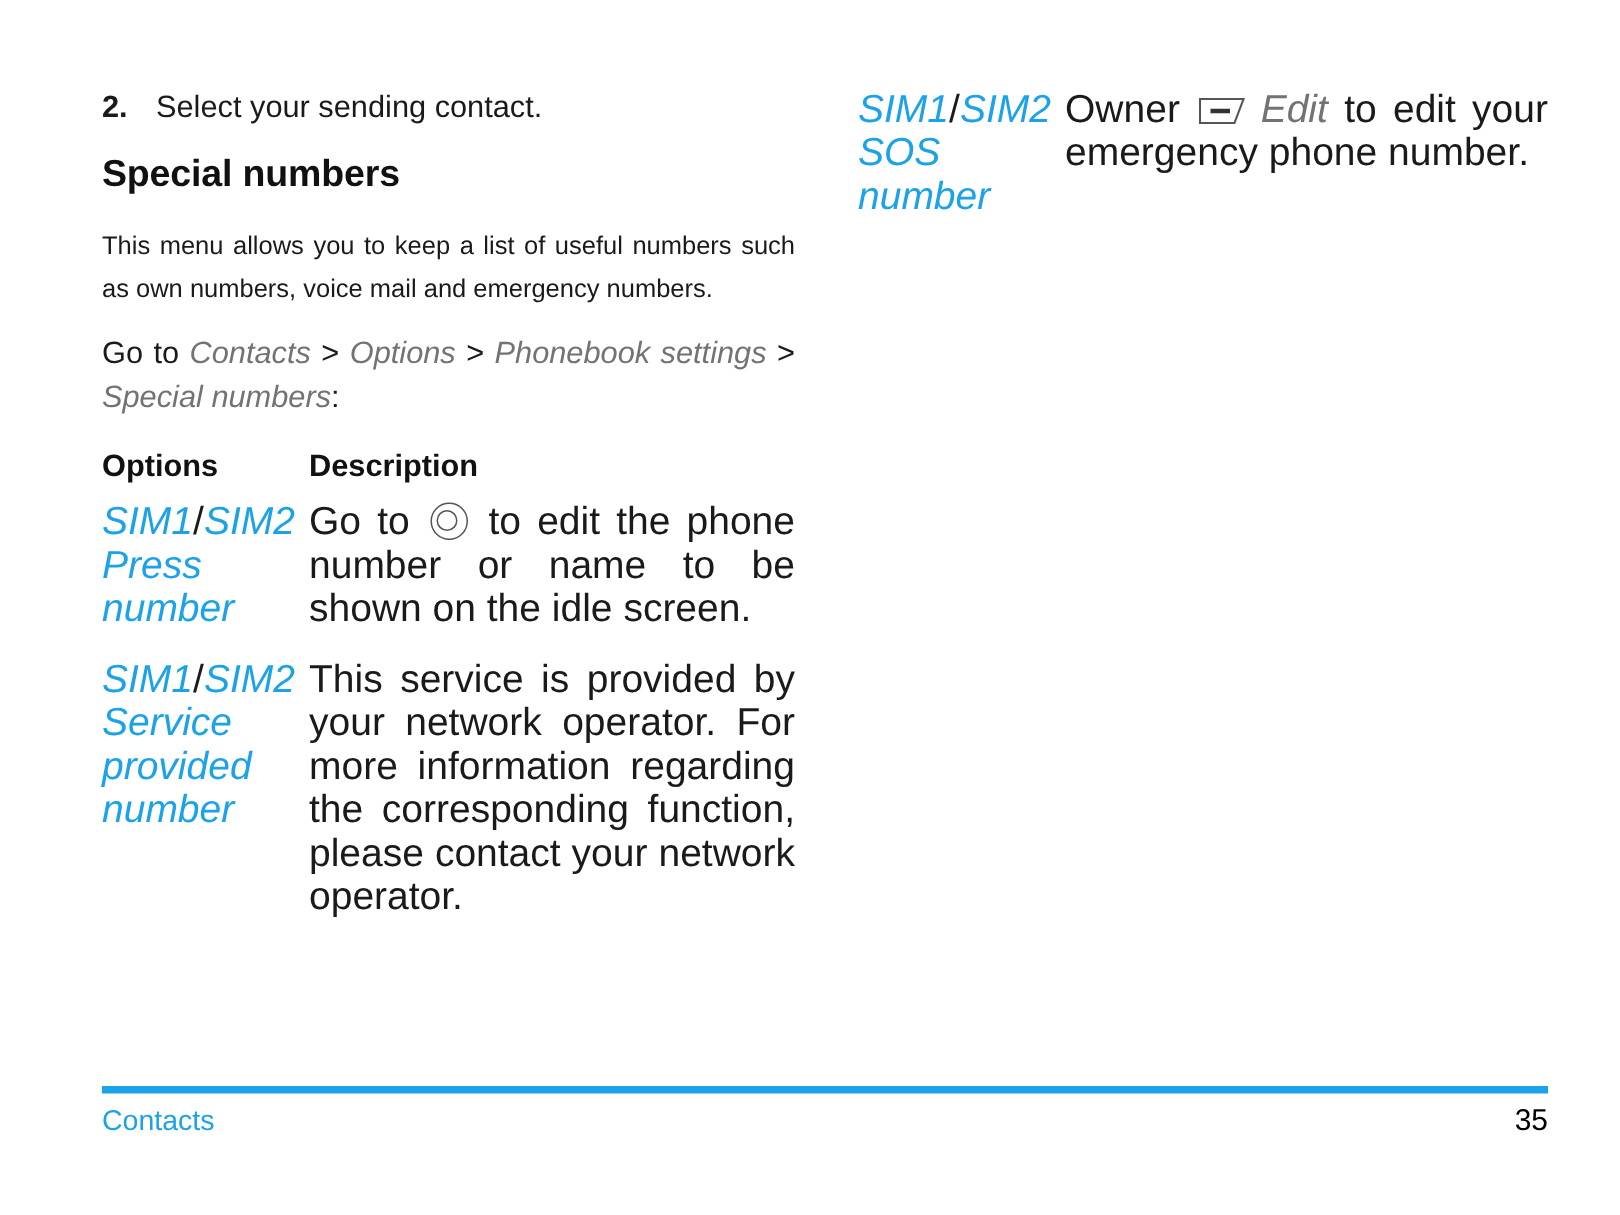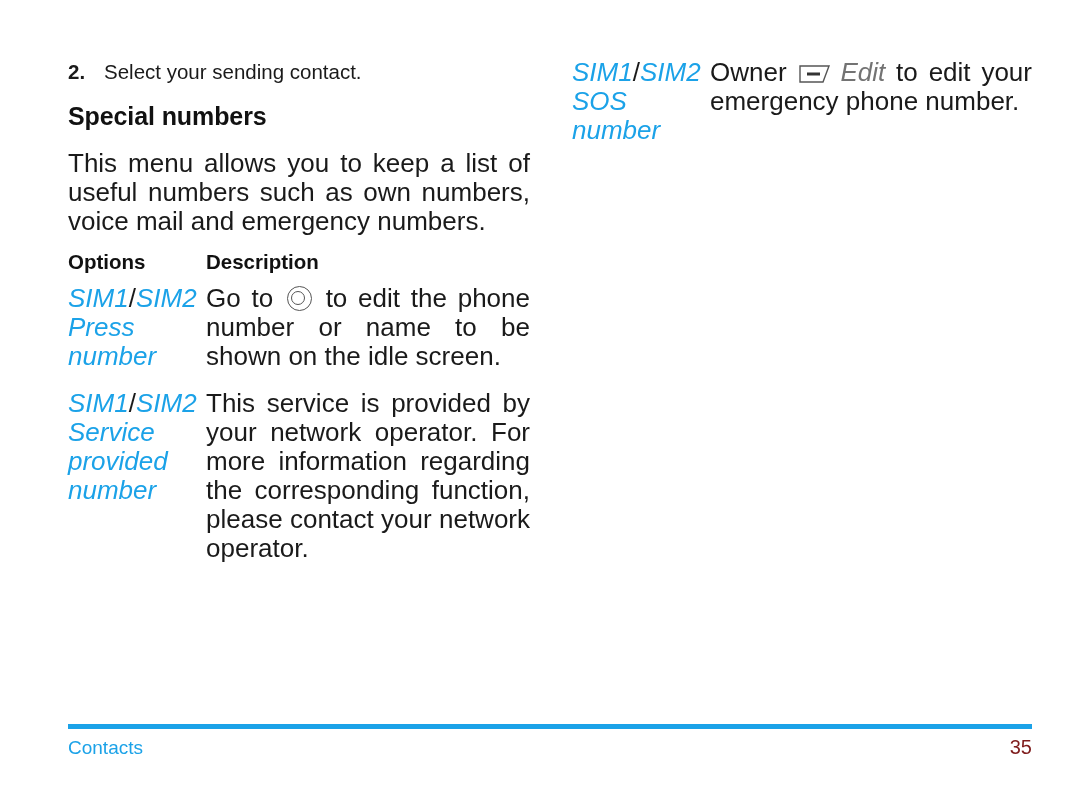--- a/index.html
+++ b/index.html
@@ -71,21 +71,21 @@
   .section-title {
     font-size: 25px;
     font-weight: bold;
     letter-spacing: -0.1px;
     margin: 0 0 18px 0;
     color: #111;
   }
 
   
   .para {
-    font-size: 26px;
+    font-size: 17px;
     line-height: 29px;
     text-align: justify;
     margin: 0 0 14px 0;
   }
 
   .path-line {
     font-size: 20.5px;
     line-height: 29px;
     margin: 0 0 20px 0;
     text-align: justify;
@@ -177,41 +177,44 @@
     display: flex;
     justify-content: space-between;
     align-items: baseline;
     margin-top: 7px;
   }
   .footer-left {
     color: #1ba2e8;
     font-size: 19px;
   }
   .footer-right {
-    color: #7f1d1d;
+    color: #000000;
     font-size: 20px;
   }
 </style>
 </head>
 <body>
 
 <div class="page">
 
   <div class="col-left">
 
     <div class="step">
       <span class="step-num">2.</span>
       <span class="step-text">Select your sending contact.</span>
     </div>
 
 
     <h2 class="section-title">Special numbers</h2>
 
     <p class="para">This menu allows you to keep a list of useful numbers such as own numbers, voice mail and emergency numbers.</p>
 
+    <p class="path-line">
+      <span>Go to </span><span class="blue-ital">Contacts</span><span class="sep"> &gt; </span><span class="blue-ital">Options</span><span class="sep"> &gt; </span><span class="blue-ital">Phonebook settings</span><span class="sep"> &gt; </span><span class="blue-ital">Special numbers</span><span class="sep">:</span>
+    </p>
 
     <table class="opt-table">
       <thead>
         <tr>
           <th class="col-opt">Options</th>
           <th class="col-desc">Description</th>
         </tr>
       </thead>
       <tbody>
         <tr>

